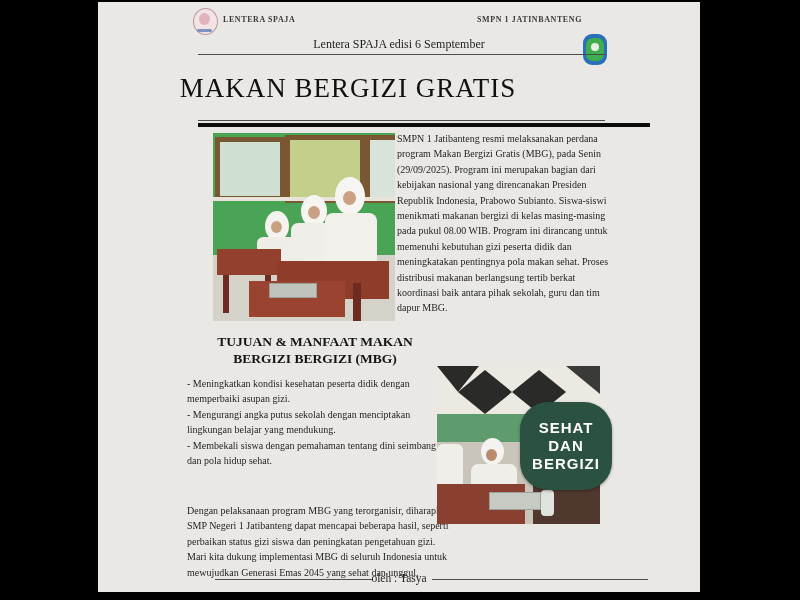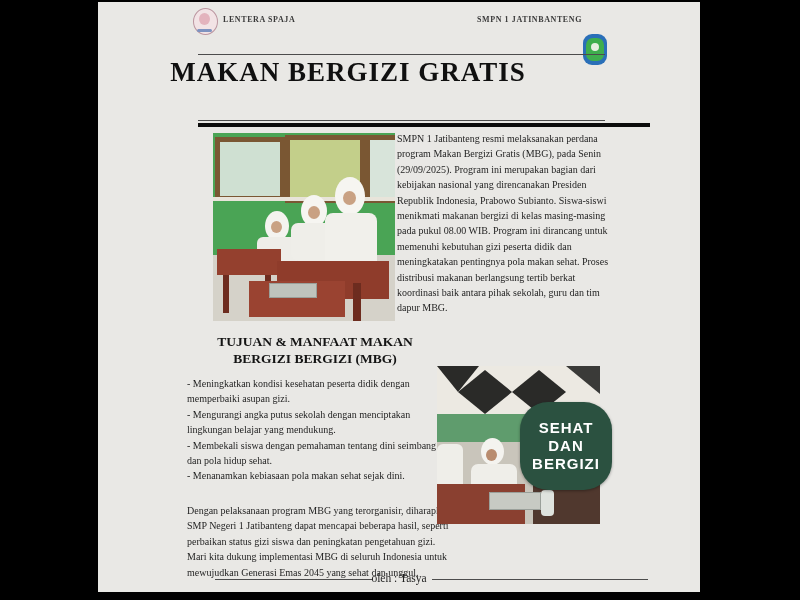--- a/index.html
+++ b/index.html
@@ -19,22 +19,22 @@
                      background:#7e93c0;}
   .school-logo{width:24px;height:31px;border-radius:9px;background:#2a6fb8;position:relative;}
   .school-logo .inner{position:absolute;left:3px;top:4px;width:18px;height:23px;border-radius:7px;
                       background:#3fae4e;}
   .school-logo .face{position:absolute;left:8px;top:9px;width:8px;height:8px;border-radius:50%;
                      background:#e8efe2;}
   .edition{width:602px;text-align:center;font-size:12px;color:#1e1e1e;}
   .hrule{background:#4c4c4c;height:1px;}
 
   
-  .title{width:500px;text-align:center;font-weight:bold;color:#101010;font-size:27px;
-         letter-spacing:1px;}
+  .title{width:500px;text-align:center;font-weight:normal;color:#101010;font-size:27px;
+         letter-spacing:1px;margin-top:16px;}
   .rule-thick{background:#0c0c0c;height:4px;}
 
   
   .bodytext{font-size:10px;line-height:15.4px;color:#1f1f1f;text-align:left;}
   .section-heading{font-size:13.5px;font-weight:bold;color:#141414;text-align:center;
                    line-height:16.5px;}
 
   
   .badge{background:#2b5140;color:#ffffff;display:flex;flex-direction:column;
          align-items:center;justify-content:center;
@@ -61,20 +61,21 @@
       <div class="base"></div>
     </div>
     <div class="abs brand" style="left:125px;top:13px;">LENTERA SPAJA</div>
 
     <div class="abs brand" style="right:118px;top:13px;">SMPN 1 JATINBANTENG</div>
     <div class="abs school-logo" style="left:485px;top:5px;">
       <div class="inner"></div>
       <div class="face"></div>
     </div>
 
+    <div class="abs edition" style="left:0;top:35px;">Lentera SPAJA edisi 6 Semptember</div>
     <div class="abs hrule" style="left:100px;top:52px;width:407px;"></div>
 
     <div class="abs title" style="left:0;top:55px;">MAKAN BERGIZI GRATIS</div>
     <div class="abs hrule" style="left:100px;top:118px;width:407px;"></div>
     <div class="abs rule-thick" style="left:100px;top:121px;width:452px;"></div>
 
     <div class="photo" style="left:115px;top:131px;width:182px;height:188px;">
       <div class="ph" style="inset:0;background:#4aa455;"></div>
       <div class="ph" style="left:2px;top:4px;width:60px;height:54px;border:5px solid #7a5733;background:#cfe0d2;"></div>
       <div class="ph" style="left:72px;top:2px;width:70px;height:58px;border:5px solid #7a5733;background:#c3cf8a;"></div>
@@ -106,21 +107,20 @@
 
     <div class="abs section-heading" style="left:92px;top:332px;width:250px;">
       <div>TUJUAN &amp; MANFAAT MAKAN</div>
       <div>BERGIZI BERGIZI (MBG)</div>
     </div>
 
     <div class="abs bodytext" style="left:89px;top:374px;width:258px;">
       <div>- Meningkatkan kondisi kesehatan peserta didik dengan memperbaiki asupan gizi.</div>
       <div>- Mengurangi angka putus sekolah dengan menciptakan lingkungan belajar yang mendukung.</div>
       <div>- Membekali siswa dengan pemahaman tentang dini seimbang dan pola hidup sehat.</div>
-      <div>- Menanamkan kebiasaan pola makan sehat sejak dini.</div>
     </div>
 
     <div class="abs bodytext" style="left:89px;top:484px;width:266px;margin-top:17px;">Dengan pelaksanaan program MBG yang terorganisir, diharapkan SMP Negeri 1 Jatibanteng dapat mencapai beberapa hasil, seperti perbaikan status gizi siswa dan peningkatan pengetahuan gizi. Mari kita dukung implementasi MBG di seluruh Indonesia untuk mewujudkan Generasi Emas 2045 yang sehat dan unggul.</div>
 
     <div class="photo" style="left:339px;top:364px;width:163px;height:158px;">
       <div class="ph" style="left:0;top:0;width:163px;height:50px;background:#ece9e2;">
         <svg width="163" height="50">
           <polygon points="0,0 42,0 21,26" fill="#2a2a28"></polygon>
           <polygon points="21,26 48,4 75,26 48,48" fill="#2a2a28"></polygon>
           <polygon points="75,26 102,4 129,26 102,48" fill="#2a2a28"></polygon>

